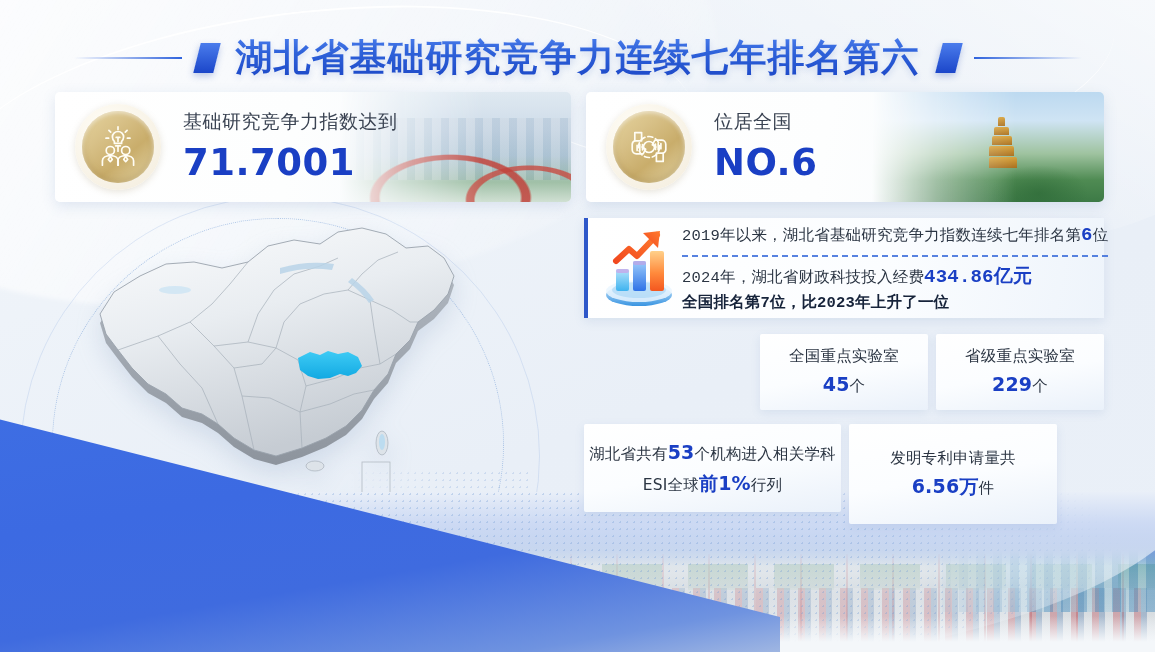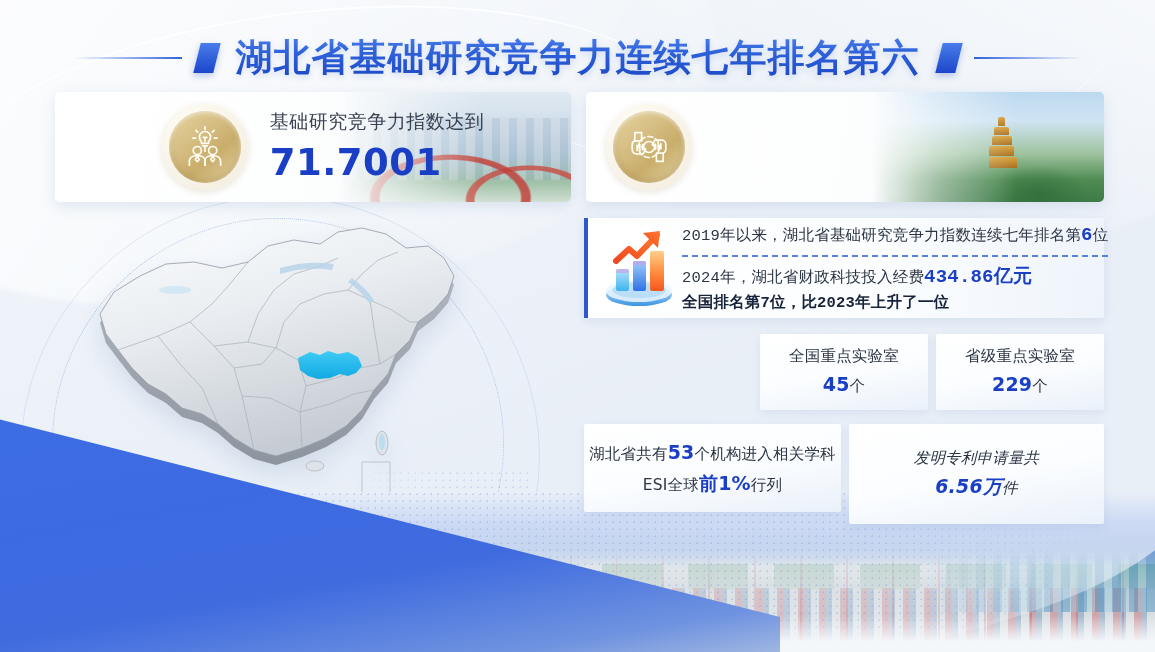--- a/index.html
+++ b/index.html
@@ -165,21 +165,21 @@
   }
 
   
   .hero {
     position: absolute; top: 92px; height: 110px;
     border-radius: 5px; overflow: hidden;
     background: linear-gradient(100deg,#ffffff 0%,#fdfefe 46%,#f4f8fc 100%);
     box-shadow: 0 4px 14px rgba(90,125,180,.16);
     display: flex; align-items: center;
   }
-  .hero-1 { left: 55px;  width: 516px; justify-content: center; }
+  .hero-1 { left: 55px;  width: 516px; }
   .hero-2 { left: 586px; width: 518px; }
 
   .coin-wrap {
     position: relative; width: 86px; height: 86px; margin-left: 20px; flex: 0 0 auto;
   }
   .coin-ring {
     position: absolute; inset: 0; border-radius: 50%;
     background: radial-gradient(circle at 36% 30%, #fffdf6, #f3ecdd);
     box-shadow: 0 2px 7px rgba(150,130,90,.22);
   }
@@ -278,21 +278,21 @@
   .card .line {
     font-size: 15.5px; color: #2b3543; line-height: 1.62; letter-spacing: .2px;
     font-family: "DejaVu Sans","Liberation Sans",sans-serif; white-space: nowrap;
   }
   .card .num { color: #1a3fc4; font-weight: 700; font-size: 19px; }
 
   .c-a { left: 584px; top: 334px; width: 168px; height: 76px; }
   .c-b { left: 760px; top: 334px; width: 168px; height: 76px; }
   .c-c { left: 936px; top: 334px; width: 168px; height: 76px; }
   .c-d { left: 584px; top: 424px; width: 257px; height: 88px; }
-  .c-e { left: 849px; top: 424px; width: 255px; height: 100px; font-style: italic; }
+  .c-e { left: 849px; top: 424px; width: 208px; height: 100px; }
 
   
   .map-wrap {
     position: absolute; left: 62px; top: 218px; width: 470px; height: 310px;
     filter: drop-shadow(0 10px 12px rgba(120,145,180,.22));
   }
   .map-wrap svg { width: 100%; height: 100%; display:block; }
 </style>
 </head>
 <body>
@@ -435,20 +435,24 @@
           <circle cx="24" cy="24" r="10.5" stroke-dasharray="5 3"></circle>
           <circle cx="24" cy="24" r="5.5"></circle>
           <path d="M16.6 9.6h-6.8v8.2h6.8z"></path>
           <path d="M9.8 17.8c-1.6.7-2.6 2-2.6 3.6v5.2c0 2.3 1.9 4.2 4.2 4.2h6.7l2.6-4.6-3.6-2.2"></path>
           <path d="M12.1 22.3v5.2M14.8 21.6v5.9M17.5 21.6v5.2"></path>
           <path d="M31.4 38.4h6.8v-8.2h-6.8z"></path>
           <path d="M38.2 30.2c1.6-.7 2.6-2 2.6-3.6v-5.2c0-2.3-1.9-4.2-4.2-4.2h-6.7l-2.6 4.6 3.6 2.2"></path>
           <path d="M35.9 25.7v-5.2M33.2 26.4v-5.9M30.5 26.4v-5.2"></path>
         </svg>
       </div>
+    </div>
+    <div class="hero-text">
+      <div class="hero-label">位居全国</div>
+      <div class="hero-value">NO.6</div>
     </div>
     <div class="hero-photo">
       <div class="photo-pagoda">
         <div class="pagoda">
           <i></i>
             <i></i>
             <i></i>
             <i></i>
             <i></i>
         </div>

